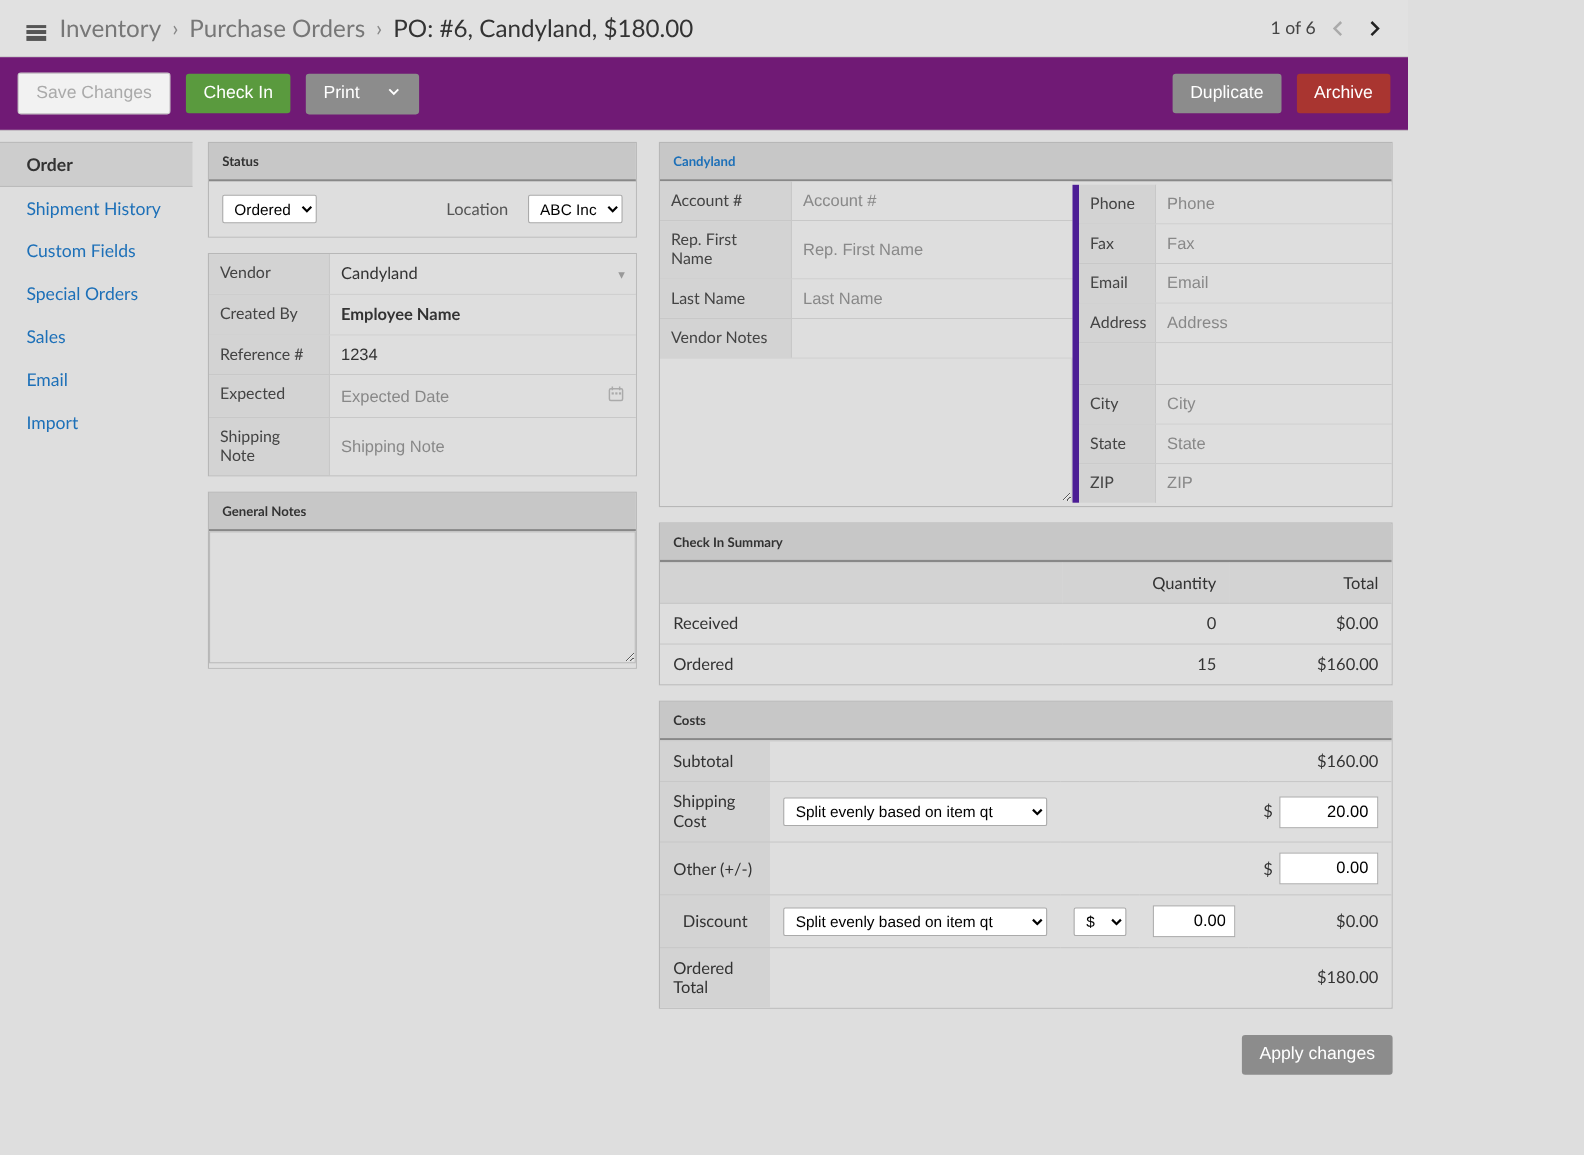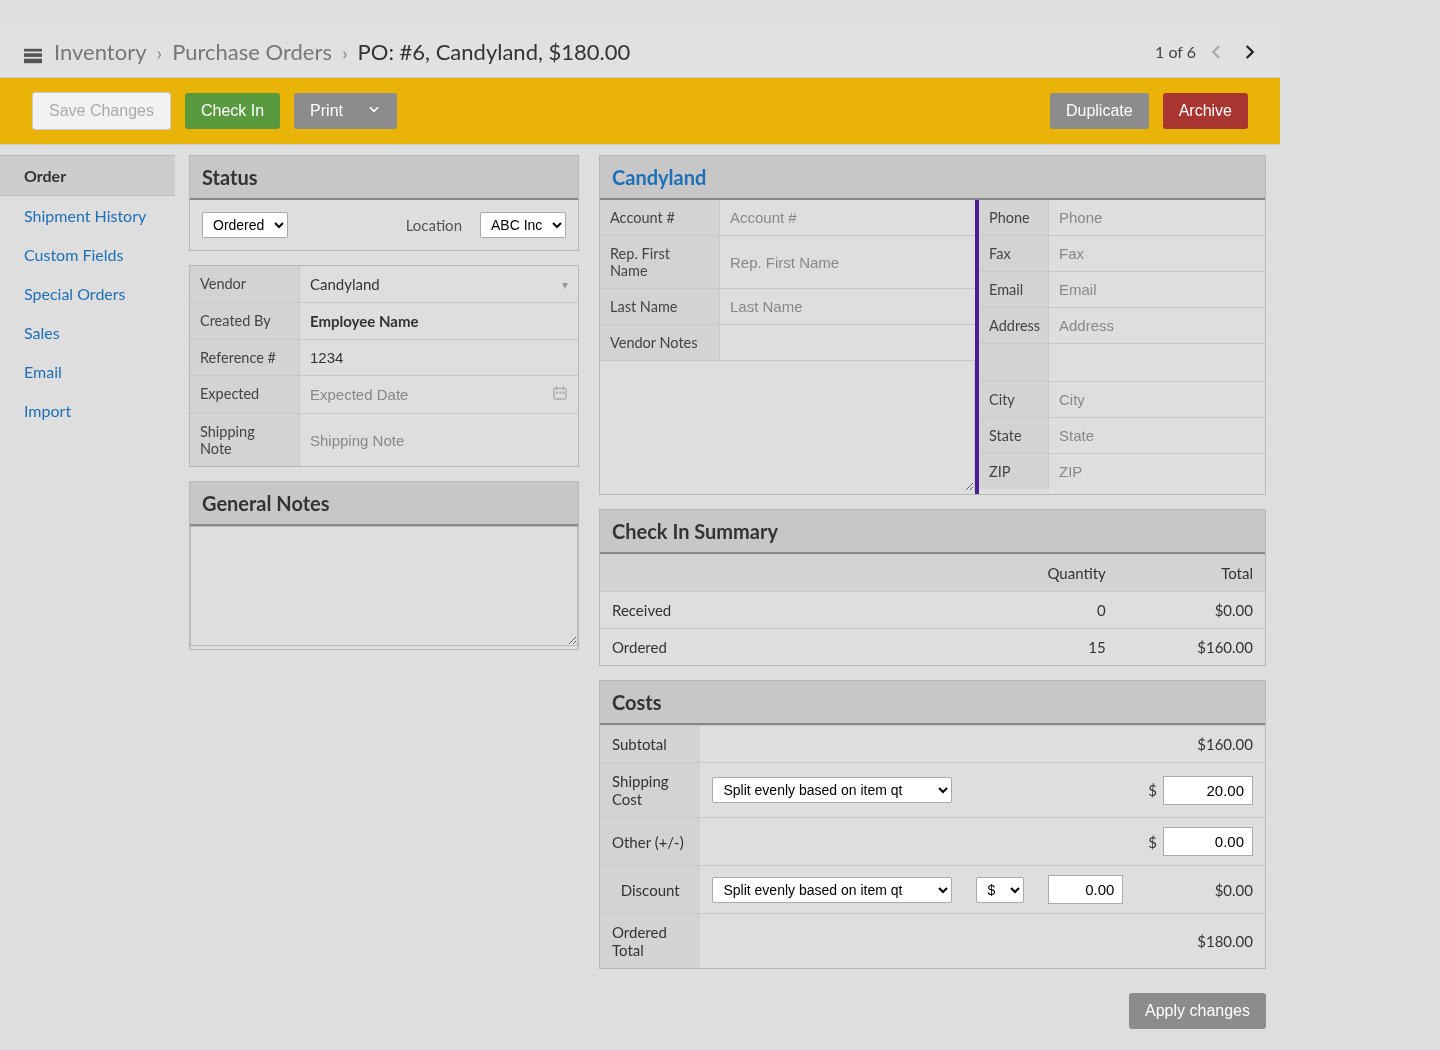--- a/index.html
+++ b/index.html
@@ -10,38 +10,37 @@
     font-size: 15px;
     width: 1280px;
   }
   .header {
     padding: 12px 20px 12px 22px;
     display: flex;
     align-items: center;
     justify-content: space-between;
     border-bottom: 1px solid #ccc;
     background: #e1e1e1;
-    margin-top: 26px;
   }
   .breadcrumb {
     display: flex;
     align-items: center;
     gap: 10px;
     font-size: 22px;
     color: #777;
   }
   .breadcrumb .sep { color:#888; font-size: 20px;}
   .breadcrumb .current { color:#333; }
   .pager { display:flex; align-items:center; gap:10px; color:#444; font-size:16px;}
   .pager .chev { width:22px; height:22px; display:flex; align-items:center; justify-content:center; }
   .pager .chev.disabled svg { stroke:#aaa; }
   .toolbar {
-    padding: 14px 32px;
+    padding: 14px 16px;
     display:flex; align-items:center; gap:14px;
-    background:#eab308;
+    background:#701a75;
     border-bottom:1px solid #ccc;
   }
   .btn {
     border:none; padding:9px 16px; font-size:16px; border-radius:3px; cursor:pointer;
     color:#fff;
   }
   .btn.disabled {
     background:#f2f2f2; color:#aaa; border:1px solid #ccc; cursor:default;
   }
   .btn.green { background:#5a9a3e; }
@@ -79,21 +78,21 @@
   }
   .col { display:flex; flex-direction:column; gap:14px; }
   .col.left { width:390px; }
   .col.right { flex:1; }
   .panel { border:1px solid #b7b7b7; }
   .panel-head {
     background:#c7c7c7;
     border-bottom:2px solid #888;
     padding:9px 12px;
     font-weight:700;
-    font-size:20px;
+    font-size:12px;
     color:#333;
   }
   .panel-head.link { color:#1d70b8; }
   .panel-body { background:#dedede; }
   .kv-row {
     display:flex;
     border-top:1px solid #c8c8c8;
   }
   .kv-row:first-child { border-top:none; }
   .kv-label {
@@ -283,21 +282,21 @@
           <textarea class="textarea-block" style=""></textarea>
         </div>
       </div>
     </div>
 
     <div class="col right">
 
       <div class="panel">
         <div class="panel-head link">Candyland</div>
         <div class="panel-body">
-          <div style="display:flex;">
+          <div style="display:flex;align-items:center;">
             <div style="flex:1;">
               <div class="kv-row">
                 <div class="kv-label wide" style="width:120px;">Account #</div>
                 <div class="kv-value">
                     <input placeholder="Account #" style="">
                   </div>
               </div>
               <div class="kv-row">
                 <div class="kv-label" style="width:120px;">Rep. First Name</div>
                 <div class="kv-value">
@@ -311,21 +310,21 @@
                   </div>
               </div>
               <div class="kv-row">
                 <div class="kv-label" style="width:120px;">Vendor Notes</div>
                 <div class="kv-value" style="padding:0;"></div>
               </div>
               <div style="padding:0;border-top:1px solid #c8c8c8;">
                 <textarea class="textarea-block" style="min-height: 130px; border-top: none; border-bottom: none; border-left: none; border-image: initial; border-right: 1px solid rgb(200, 200, 200);"></textarea>
               </div>
             </div>
-            <div style="width:290px;border-left:4px solid #4c1d95;">
+            <div style="width:290px;border-left:6px solid #4c1d95;">
               <div class="kv-row">
                   <div class="kv-label" style="width:70px;">Phone</div>
                   <div class="kv-value">
                     <input placeholder="Phone" style="">
                   </div>
                 </div>
               <div class="kv-row">
                   <div class="kv-label" style="width:70px;">Fax</div>
                   <div class="kv-value">
                     <input placeholder="Fax" style="">

